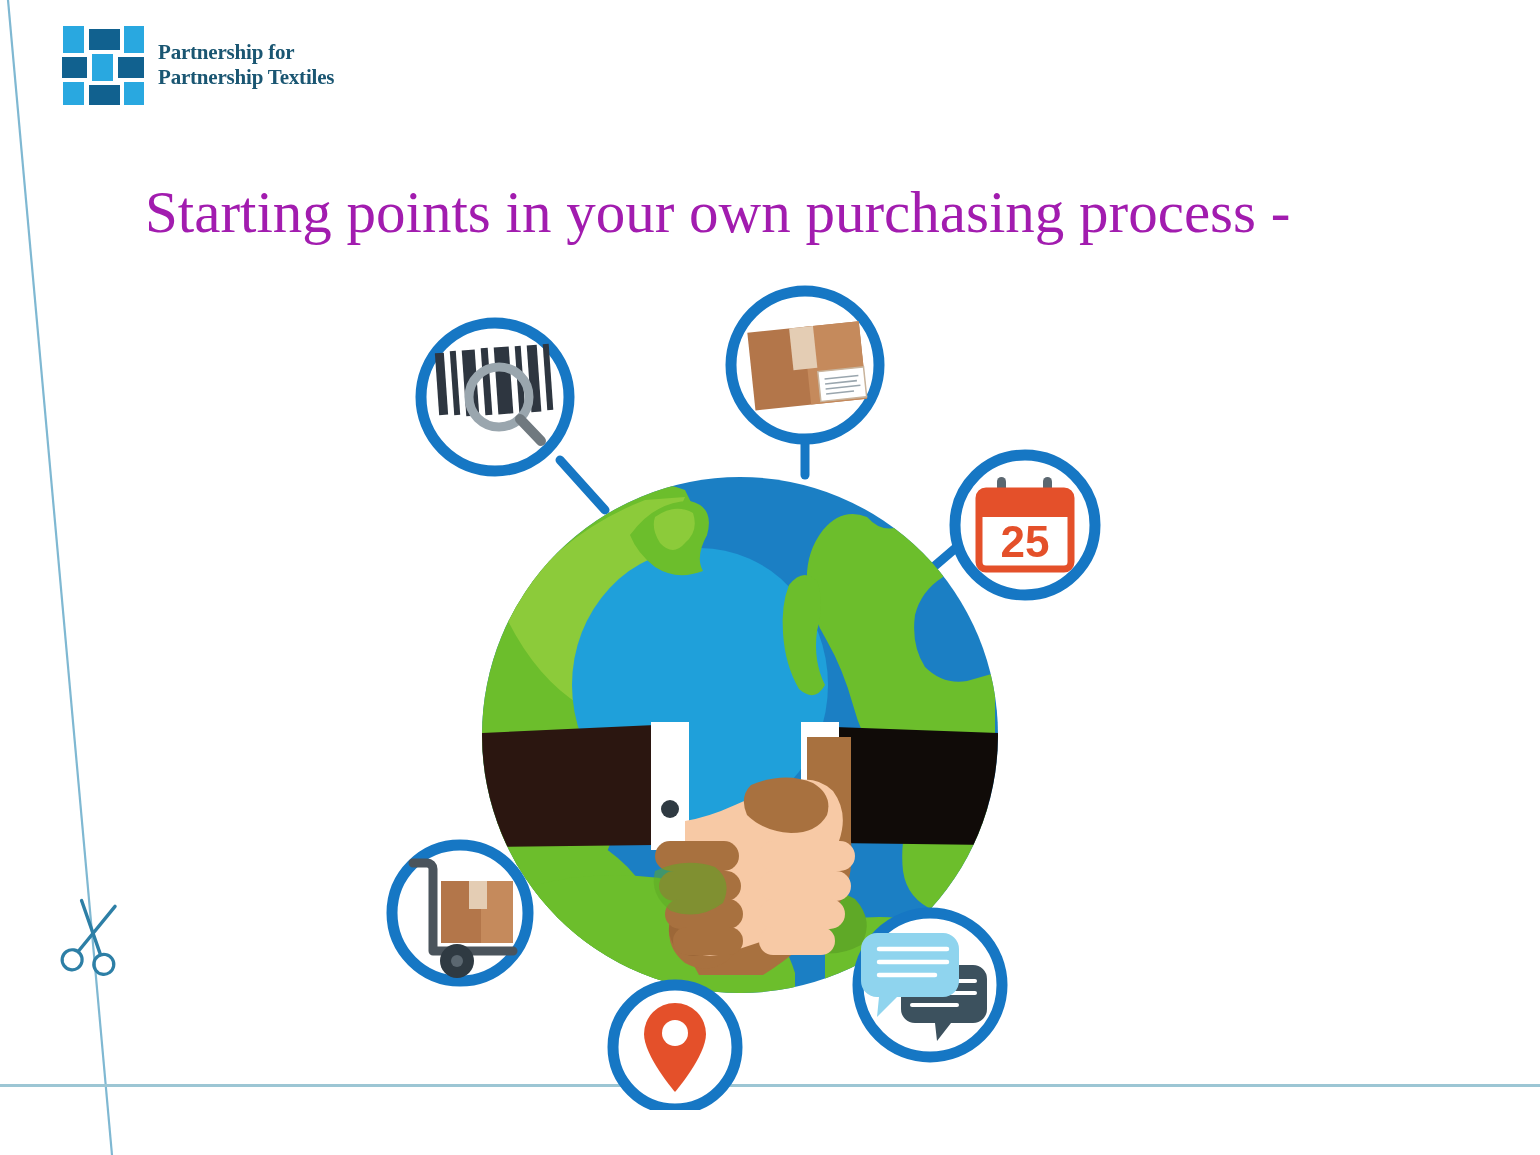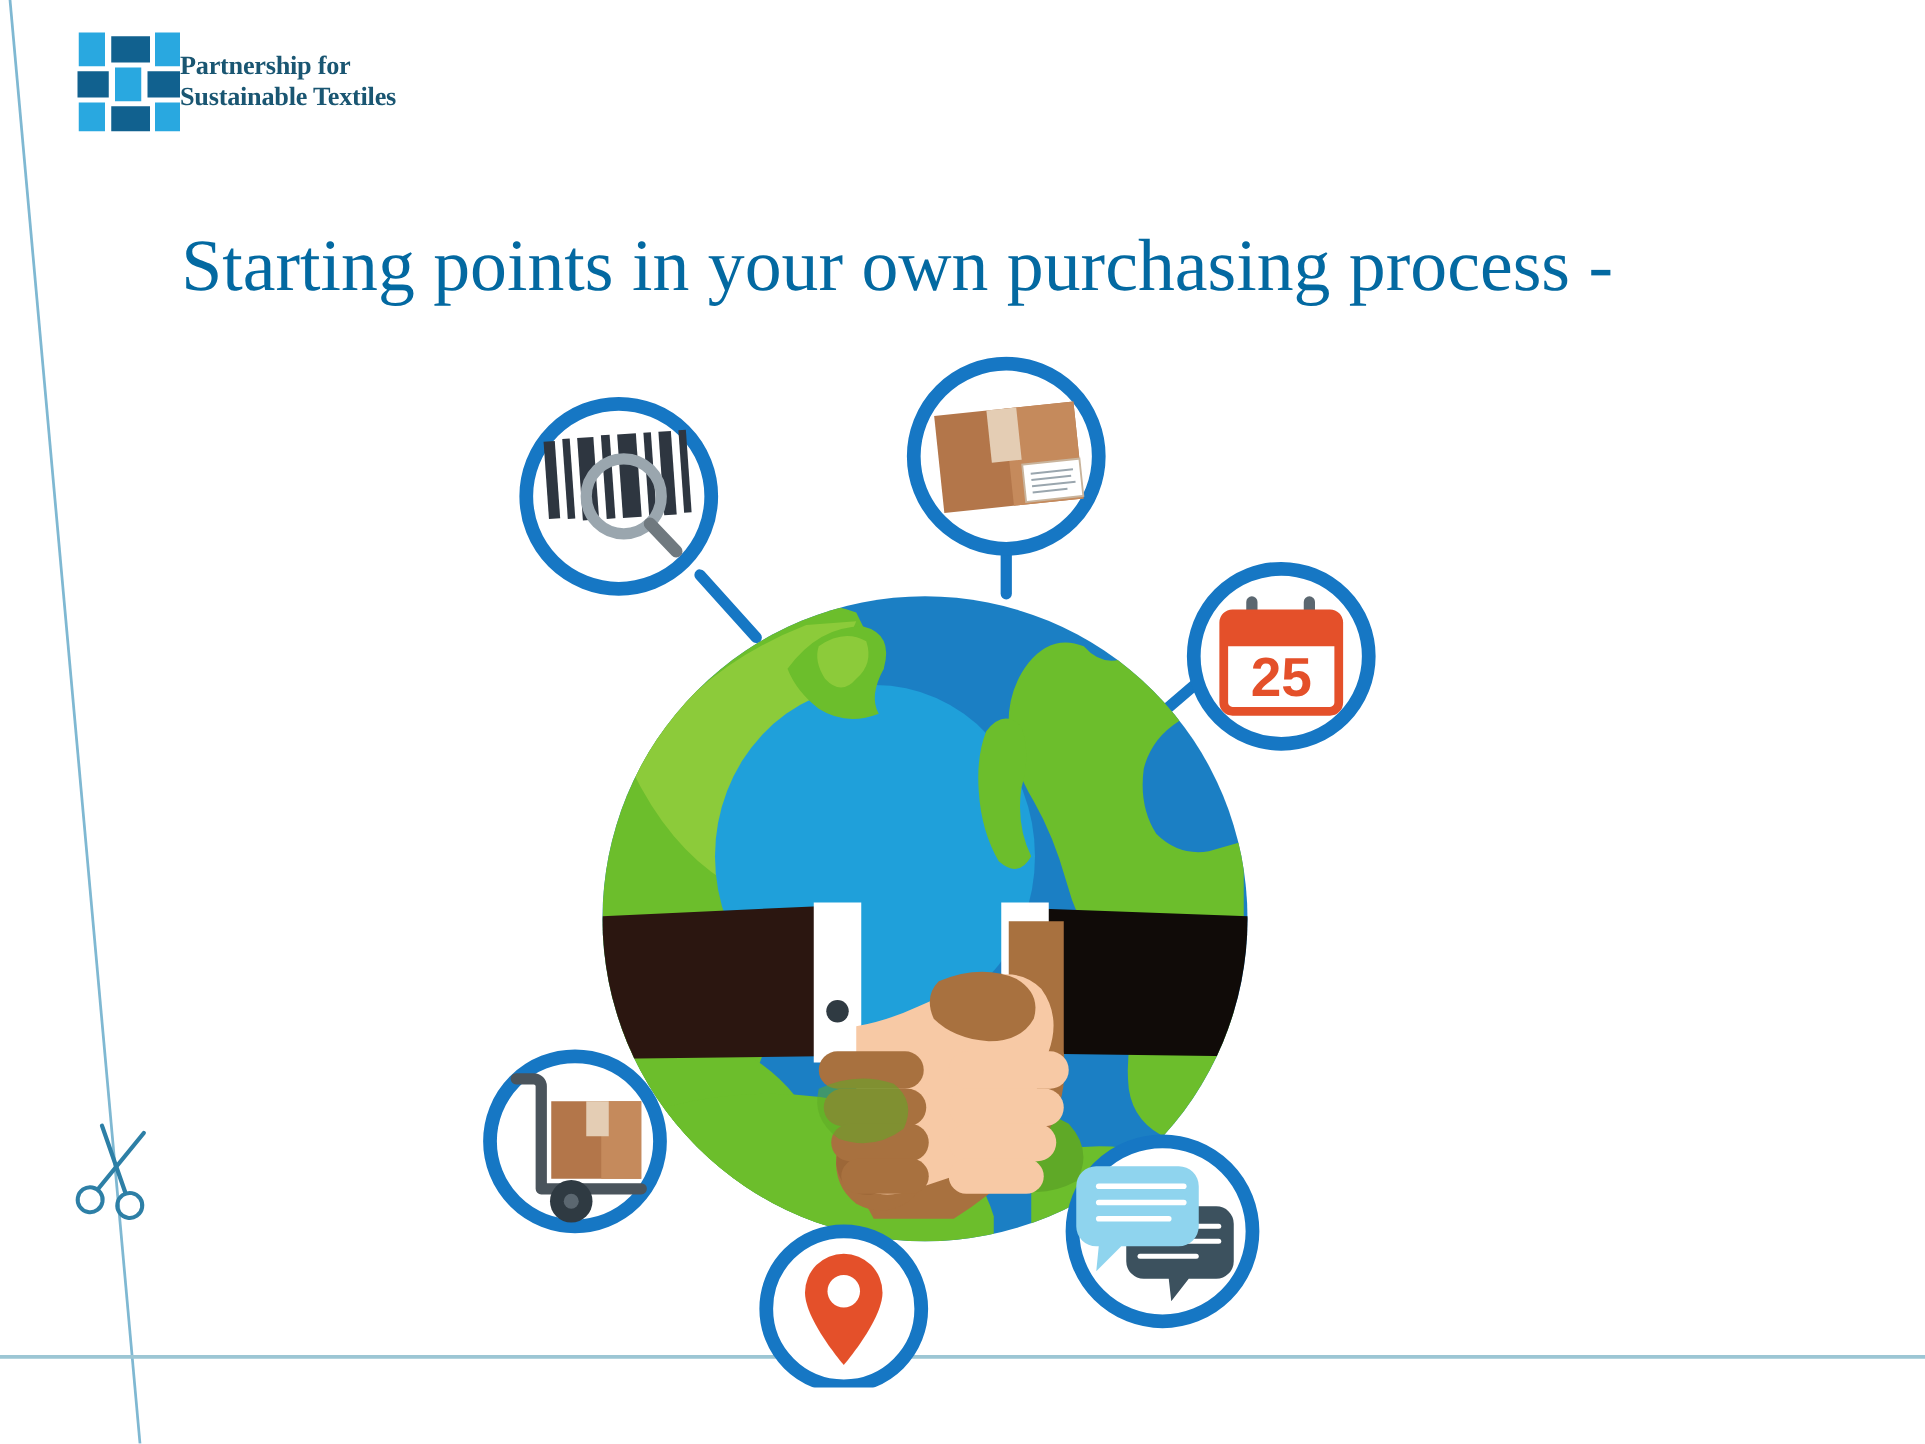--- a/index.html
+++ b/index.html
@@ -38,39 +38,40 @@
     left: 62px; top: 25px;
     display: flex;
     align-items: center;
   }
   .logo-mark {
     width: 82px; height: 80px;
     position: relative;
     flex: 0 0 auto;
   }
   .logo-text {
+    margin-left: 14px;
     font-family: "Liberation Serif", "DejaVu Serif", serif;
     font-weight: bold;
     font-size: 21px;
     line-height: 1.18;
     color: #1A5672;
     letter-spacing: -0.2px;
     white-space: nowrap;
   }
   .logo-text .l2 { display: block; }
 
   
   .title {
     position: absolute;
     left: 145px; top: 138px;
     width: 1290px;
     font-family: "Liberation Serif", "DejaVu Serif", serif;
     font-size: 59px;
     line-height: 1.18;
-    color: #0369a1;
+    color: #a21caf;
     font-weight: normal;
   }
   .title .tline { display: block; }
 
   
   .graphic {
     position: absolute;
     left: 355px; top: 285px;
     width: 760px; height: 825px;
   }
@@ -104,21 +105,21 @@
       <rect x="-6" y="32" width="31" height="21" fill="#11618F"></rect>
       <rect x="30" y="29" width="21" height="27" fill="#29A8E0"></rect>
       <rect x="56" y="32" width="31" height="21" fill="#11618F"></rect>
 
       <rect x="1" y="57" width="21" height="27" fill="#29A8E0"></rect>
       <rect x="27" y="60" width="31" height="21" fill="#11618F"></rect>
       <rect x="62" y="57" width="21" height="27" fill="#29A8E0"></rect>
     </svg>
     <div class="logo-text">
       <span class="l1">Partnership for</span>
-      <span class="l2">Sustainable Textiles</span>
+      <span class="l2">Partnership Textiles</span>
     </div>
   </div>
 
   <h1 class="title">
     <span class="tline">Starting points in your own purchasing process -</span>
   </h1>
 
   <svg class="graphic" viewBox="0 0 760 825" width="760" height="825">
 
     <g stroke="#1677C4" stroke-width="9" stroke-linecap="round">

